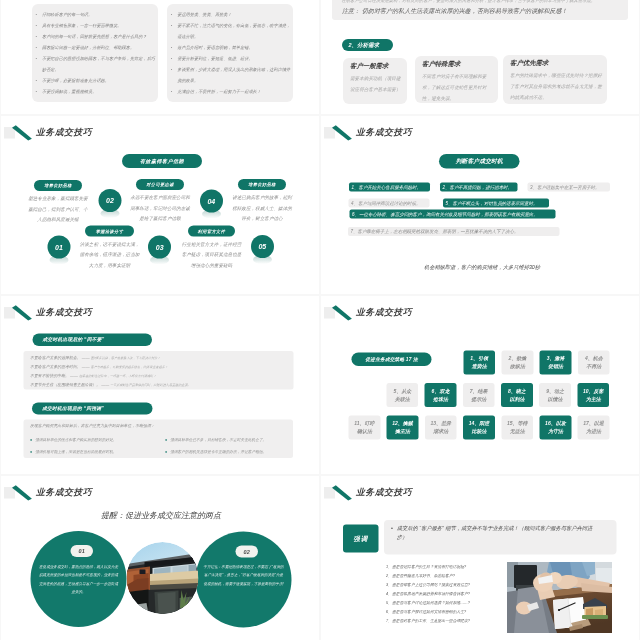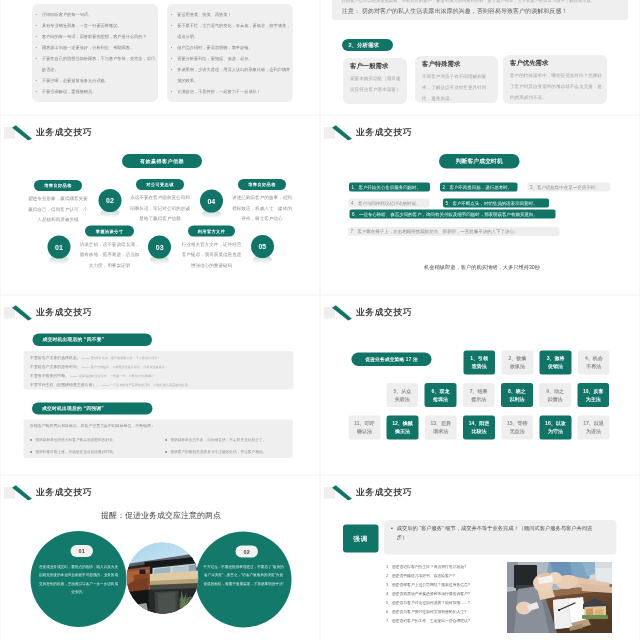--- a/index.html
+++ b/index.html
@@ -1,19 +1,19 @@
 <!DOCTYPE html>
 <html><head>
 <meta charset="utf-8">
 <style>
   html,body{margin:0;padding:0;}
   body{width:640px;height:640px;overflow:hidden;background:#ffffff;
        font-family:"Liberation Sans",sans-serif;}
   .grid{position:absolute;left:0;top:0;width:640px;height:640px;background:#f7f7f7;}
-  .slide{position:absolute;width:318px;height:178px;background:#ffffff;overflow:hidden;}
+  .slide{position:absolute;width:318px;height:178px;background:#ffffff;overflow:hidden;font-style:italic;}
   .s-r0{top:-64px;} .s-r1{top:116px;} .s-r2{top:296px;} .s-r3{top:476px;}
   .s-c0{left:1px;} .s-c1{left:321px;}
   .canvas{position:absolute;left:0;top:0;width:636px;height:356px;
           transform:scale(0.5);transform-origin:0 0;}
 
   .title-wrap{position:absolute;left:5.5px;top:18px;}
   .title-bg{position:absolute;left:0;top:3.5px;width:22.5px;height:23.5px;background:#eeeeee;}
   .title-slash{position:absolute;left:15.3px;top:-0.2px;}
   .title-text{position:absolute;left:64.5px;top:0px;font-size:17.5px;font-weight:bold;
               color:#3b3b3b;letter-spacing:1.2px;white-space:nowrap;line-height:28px;}

